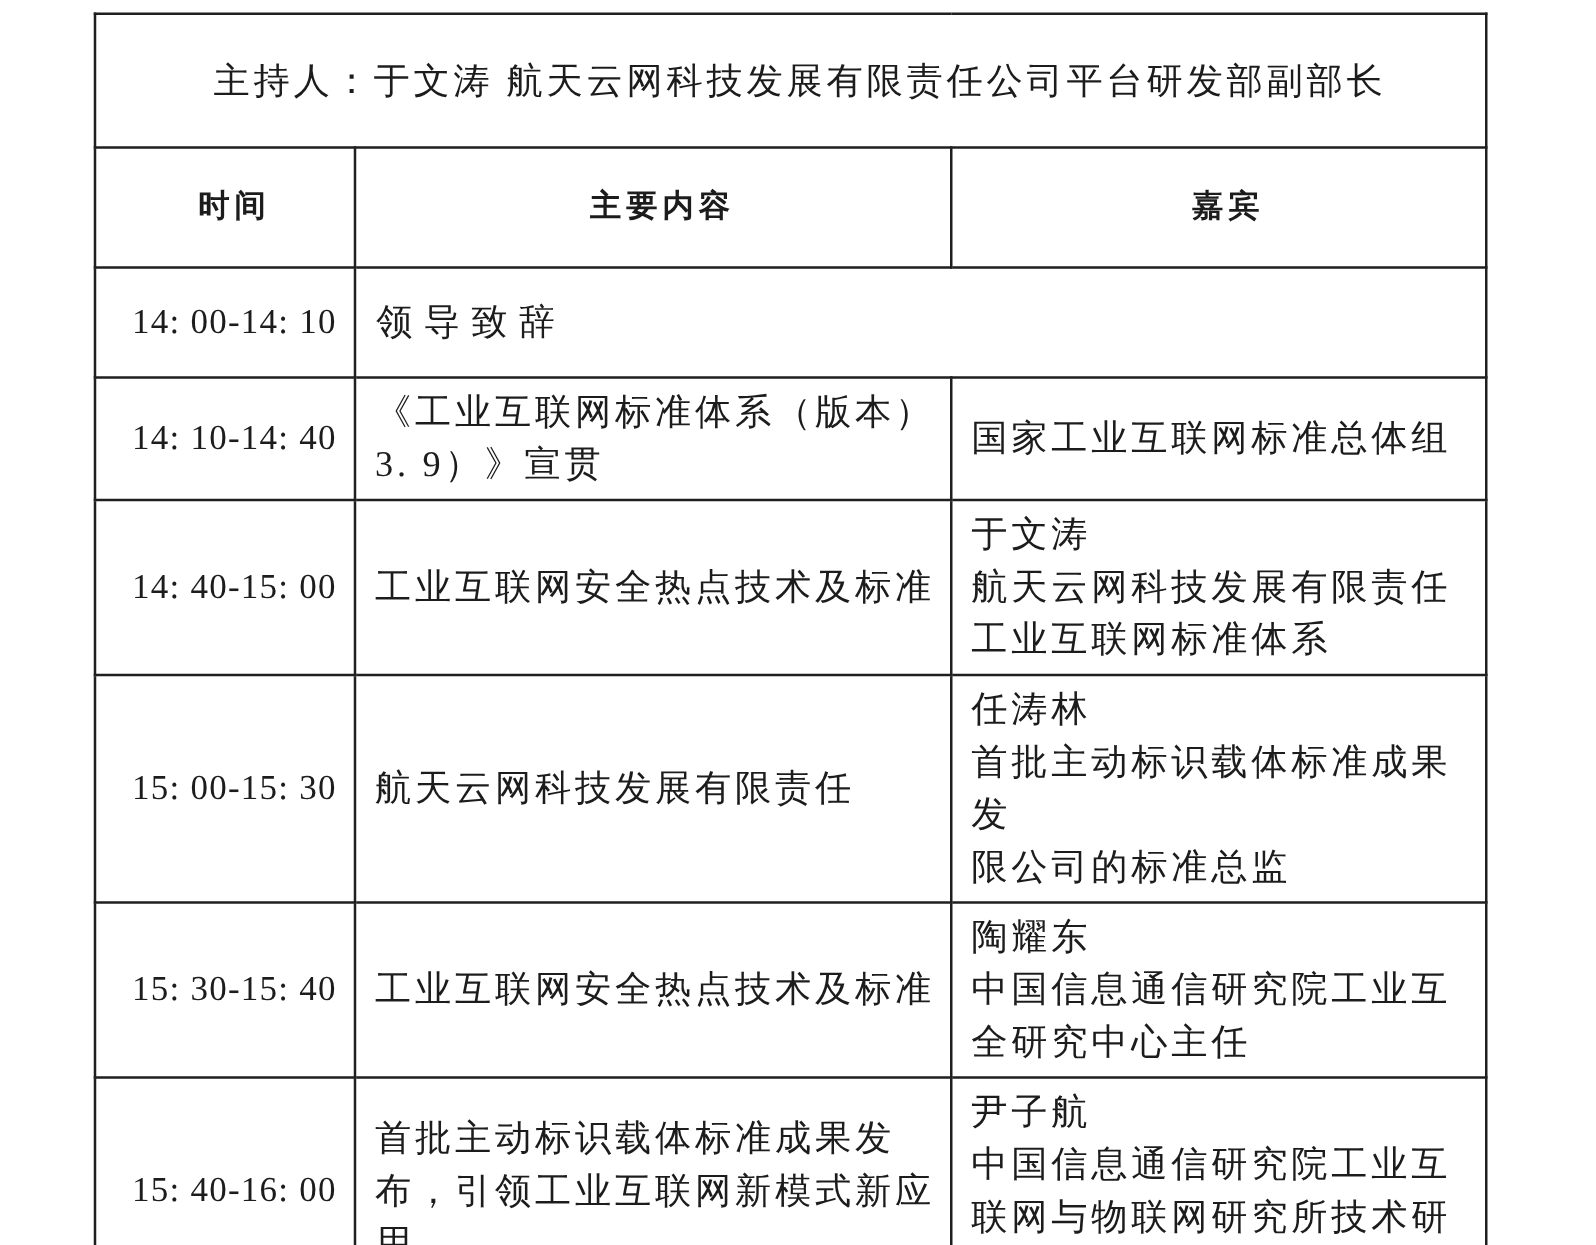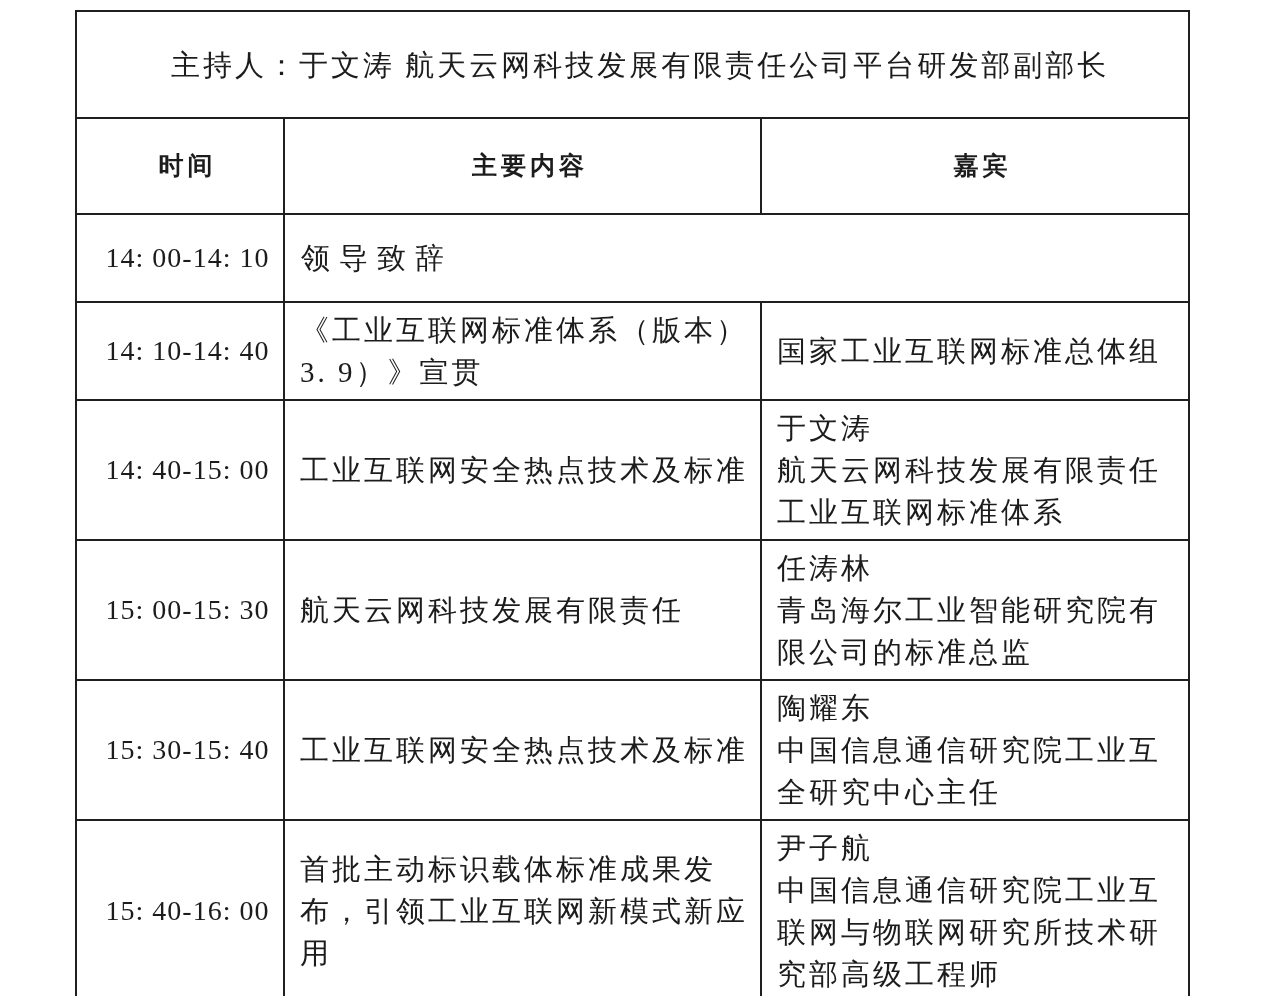--- a/index.html
+++ b/index.html
@@ -97,21 +97,21 @@
         <td class="time-cell">14: 40-15: 00</td>
         <td class="content-cell">工业互联网安全热点技术及标准</td>
         <td class="guest-cell">于文涛
 航天云网科技发展有限责任
 工业互联网标准体系</td>
       </tr>
       <tr class="r4">
         <td class="time-cell">15: 00-15: 30</td>
         <td class="content-cell">航天云网科技发展有限责任</td>
         <td class="guest-cell">任涛林
-青岛海尔工业智能研究院有
+首批主动标识载体标准成果发
 限公司的标准总监</td>
       </tr>
       <tr class="r5">
         <td class="time-cell">15: 30-15: 40</td>
         <td class="content-cell">工业互联网安全热点技术及标准</td>
         <td class="guest-cell">陶耀东
 中国信息通信研究院工业互
 全研究中心主任</td>
       </tr>
       <tr class="r6">

